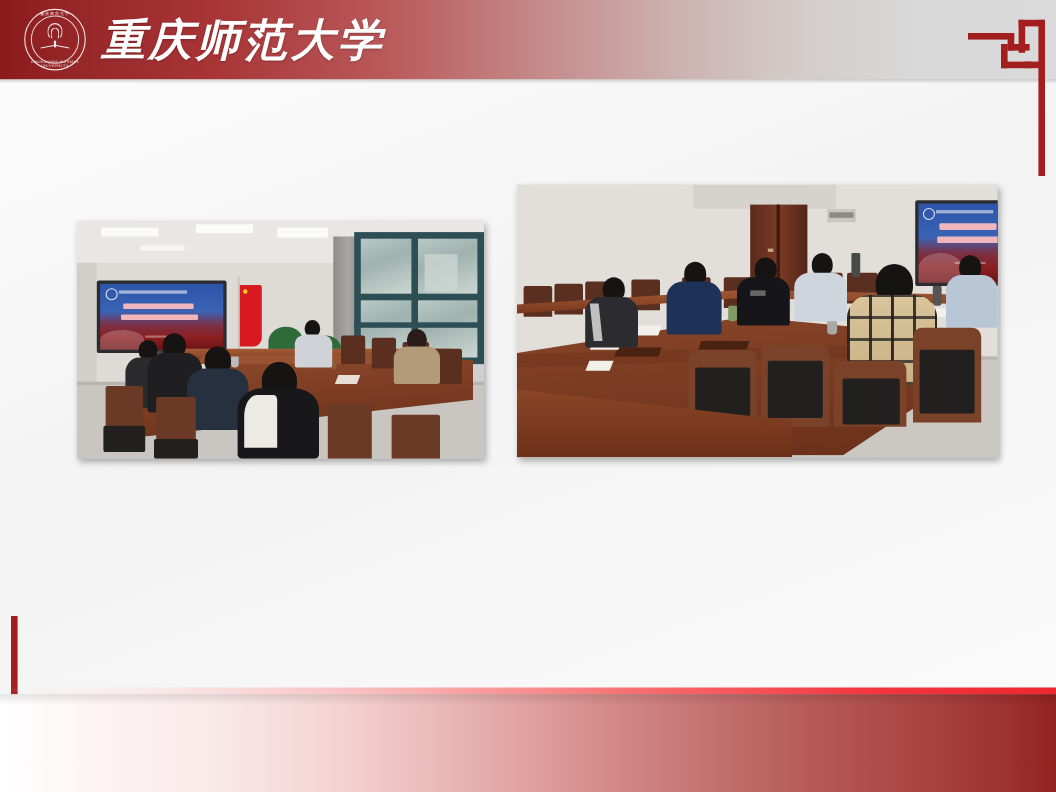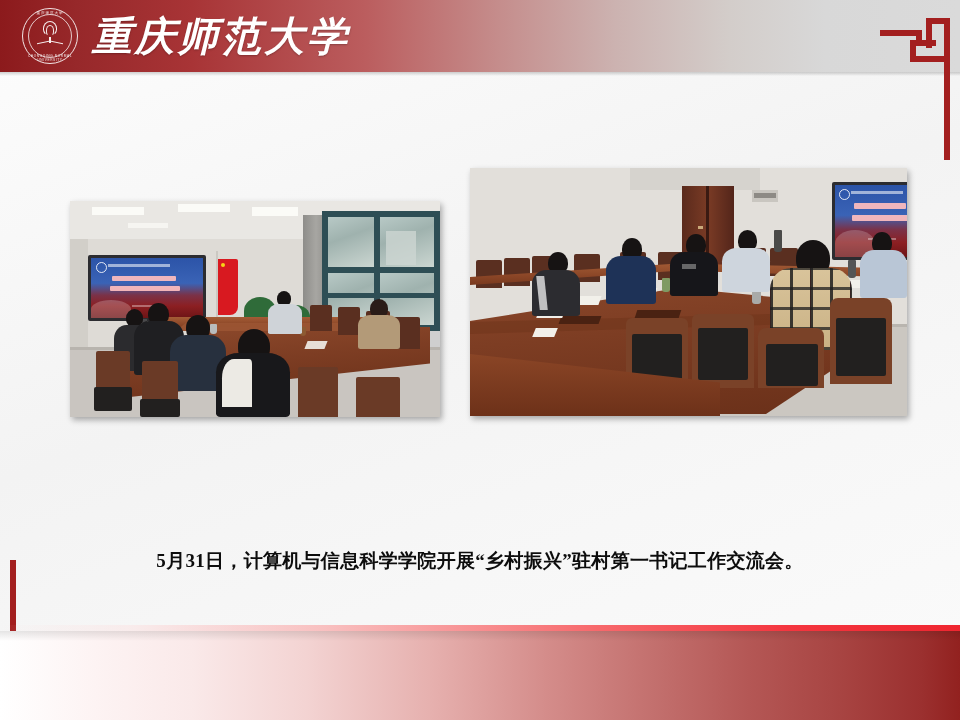--- a/index.html
+++ b/index.html
@@ -436,19 +436,18 @@
       <div class="chair" style="left:288px;top:160px;width:66px;height:60px;background:#7a4228;border-radius:8px 8px 0 0;"></div>
       <div class="chair-seat" style="left:296px;top:176px;width:52px;height:42px;"></div>
       <div class="chair" style="left:360px;top:130px;width:62px;height:86px;background:#7a4228;border-radius:8px 8px 0 0;"></div>
       <div class="chair-seat" style="left:366px;top:150px;width:50px;height:58px;"></div>
 
       <div style="position:absolute;left:0;top:186px;width:250px;height:62px;background:linear-gradient(180deg,#8a4526,#6d3119);
            clip-path: polygon(0% 0%, 100% 46%, 100% 100%, 0% 100%);"></div>
     </div>
   </div>
 
-  <div id="caption">5月31日，计算机与信息科学学院开展“乡村振兴”驻村第一书记工作交流会。</div>
 
   <div id="footer-accent"></div>
   <div id="footer-band"></div>
   <div id="footer-top-shade"></div>
 
 </div>
 
 </body></html>

